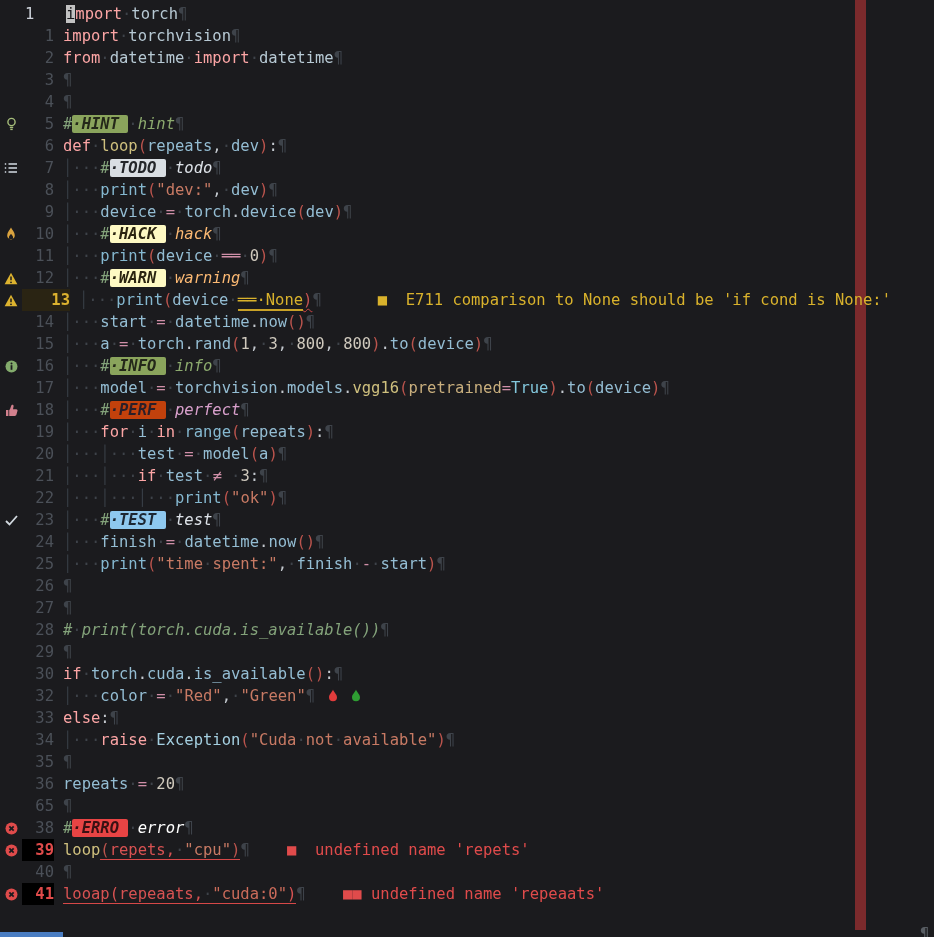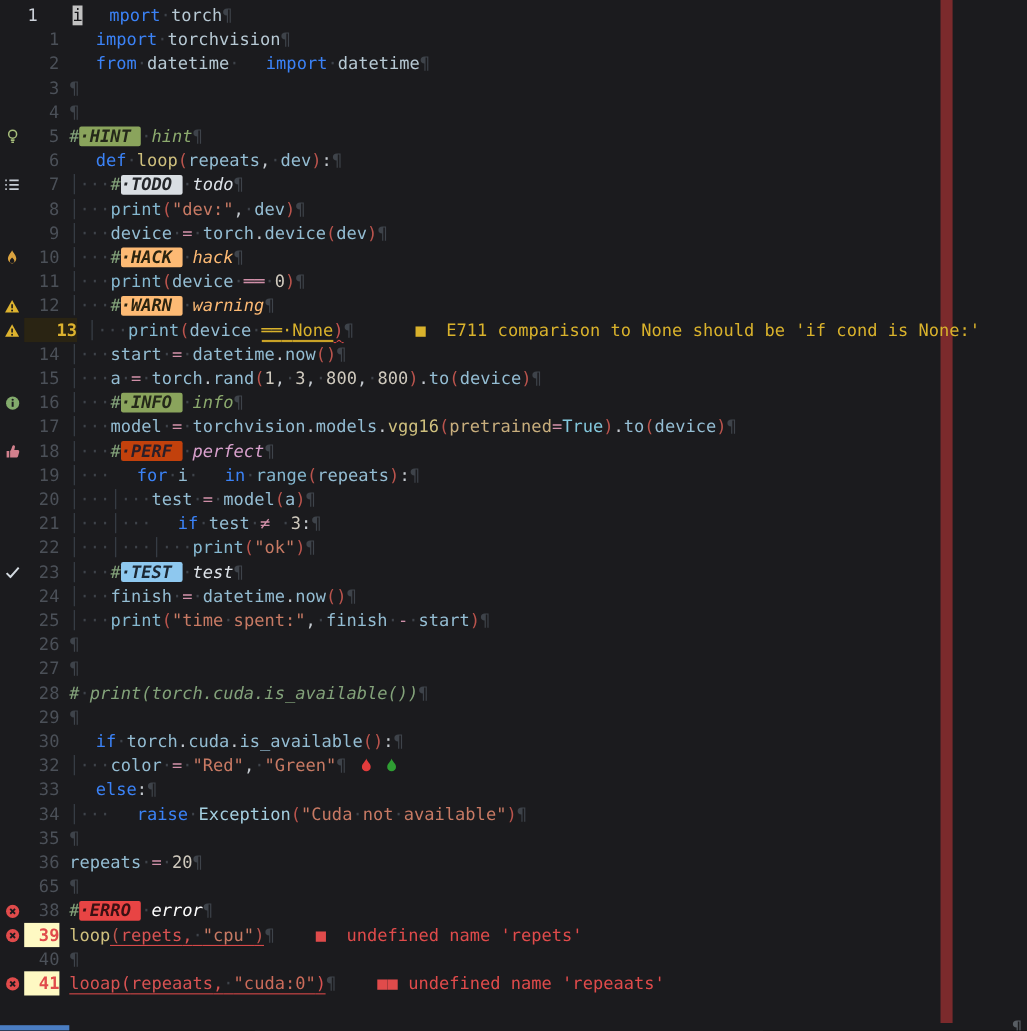--- a/index.html
+++ b/index.html
@@ -15,34 +15,34 @@
     position:absolute;left:855px;top:0;width:11px;height:930px;
     background:#7b2a2c;z-index:0;
   }
   .lines{position:relative;z-index:1;padding-top:3px;}
   .line{display:flex;height:22px;line-height:22px;white-space:pre;}
   .sign{width:22px;flex:0 0 22px;display:flex;align-items:center;justify-content:center;}
   .sign svg{display:block;}
   .lnum{width:32px;flex:0 0 32px;text-align:right;color:#4b5058;margin-right:9px;}
   .lnum.cur{text-align:left;color:#cdd2da;padding-left:3px;}
   .lnum.warnnum{color:#ddb32f;font-weight:bold;background:#2a2413;padding-left:16px;}
-  .lnum.errnum{color:#e04b4b;font-weight:bold;background:#fef9c3;}
+  .lnum.errnum{color:#e04b4b;font-weight:bold;background:#000000;}
   .code{white-space:pre;flex:1 1 auto;color:#c4c9cf;}
   
-  .kw{color:#3b82f6;padding-left:24px;} .mod{color:#b7c9d4;} .id{color:#94bdd3;} .bi{color:#85b8d0;}
+  .kw{color:#fca5a5;} .mod{color:#b7c9d4;} .id{color:#94bdd3;} .bi{color:#85b8d0;}
   .fn{color:#cfc07e;} .param{color:#c8ae7d;} .bool{color:#83c7dc;} .exc{color:#a4cfe0;}
   .str{color:#c87a64;} .str2{color:#cb6b5a;} .num{color:#cfc9bd;} .op{color:#d08fa8;}
   .par{color:#bb544d;} .pun{color:#c4c9cf;} .cm{color:#83a27a;font-style:italic;}
   .ws{color:#3e434a;} .guide{color:#363c44;} .eol{color:#3e434a;} .err{color:#d85252;}
   .it{font-style:italic;}
   .lig2{display:inline-block;width:2ch;}
   .lbl{font-weight:bold;font-style:italic;border-radius:2px;}
   .lbl-hint{background:#8aa45c;color:#242819;}
   .lbl-todo{background:#d9dee3;color:#24262a;}
-  .lbl-hack,.lbl-warn{background:#fdba74;color:#2b2410;}
+  .lbl-hack,.lbl-warn{background:#fef9c3;color:#2b2410;}
   .lbl-info{background:#8aa45c;color:#242819;}
   .lbl-perf{background:#c2410c;color:#2b1f29;}
   .lbl-test{background:#8ec8ef;color:#1c2733;}
   .lbl-erro{background:#e84444;color:#3a1113;}
   .w-hint,.w-info{color:#8caa6e;}
   .w-todo,.w-test{color:#dde2e8;}
   .w-hack,.w-warn{color:#fdba74;}
   .w-perf{color:#d8a0cc;}
   .w-error{color:#ffffff;}
   .uw{color:#d9b22c;border-bottom:2px solid #c9a227;}

